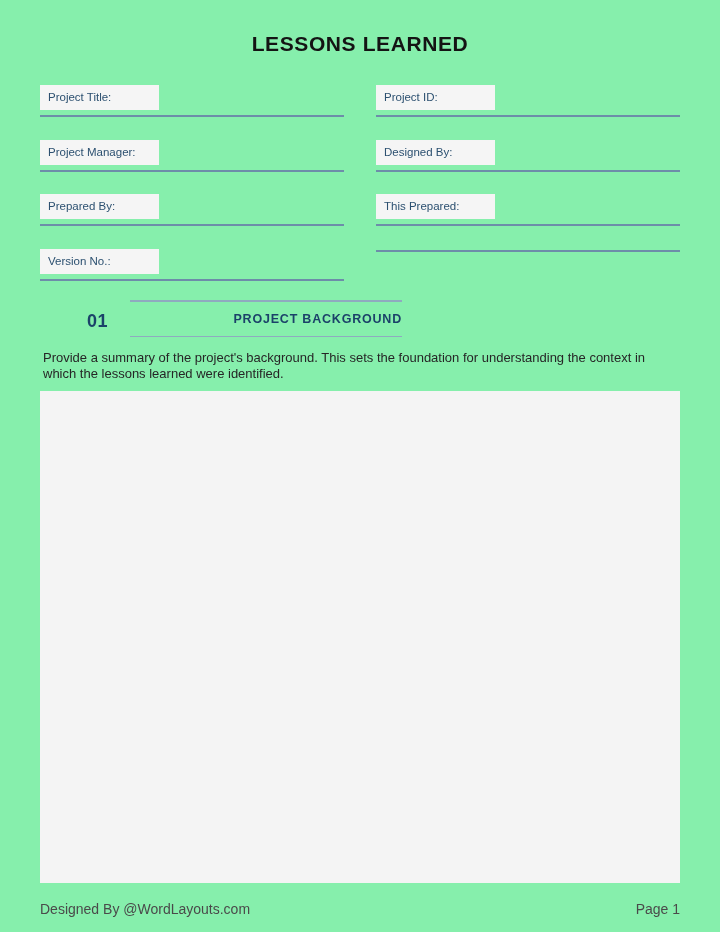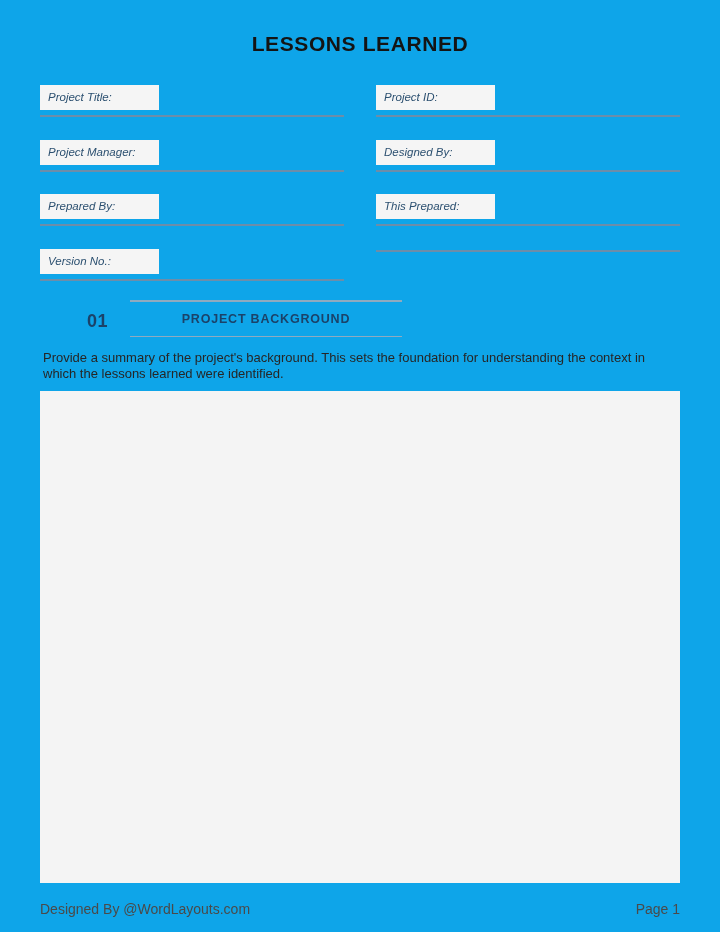--- a/index.html
+++ b/index.html
@@ -12,21 +12,21 @@
     height: 932px;
     font-family: "Liberation Sans", sans-serif;
     color: #1b1b1b;
     position: relative;
     overflow: hidden;
   }
 
   .page {
     position: absolute;
     inset: 0;
-    background: #0ea5e9;
+    background: #86efac;
   }
 
   
   .doc-title {
     position: absolute;
     left: 0;
     top: 32px;
     width: 720px;
     text-align: center;
     font-size: 21px;
@@ -56,21 +56,20 @@
     box-sizing: border-box;
     width: 119px;
     height: 25px;
     line-height: 25px;
     background: #f5f5f5;
     padding-left: 8px;
     font-size: 11.5px;
     color: #2c5070;
     white-space: nowrap;
     overflow: hidden;
-    font-style: italic;
   }
   .field-line {
     height: 2px;
     background: #6d8da9;
     width: 100%;
     margin-top: 1px;
   }
   .field-input {
     position: absolute;
     left: 119px;
@@ -110,21 +109,21 @@
     left: 48px;
     top: 0;
     width: 272px;
   }
   .rule {
     height: 1.6px;
     background: #8faabf;
     width: 100%;
   }
   .section-title {
-    text-align: center;
+    text-align: right;
     font-size: 12.5px;
     font-weight: bold;
     letter-spacing: 0.8px;
     color: #1b4269;
     line-height: 34px;
     height: 34px;
     white-space: nowrap;
   }
 
   

